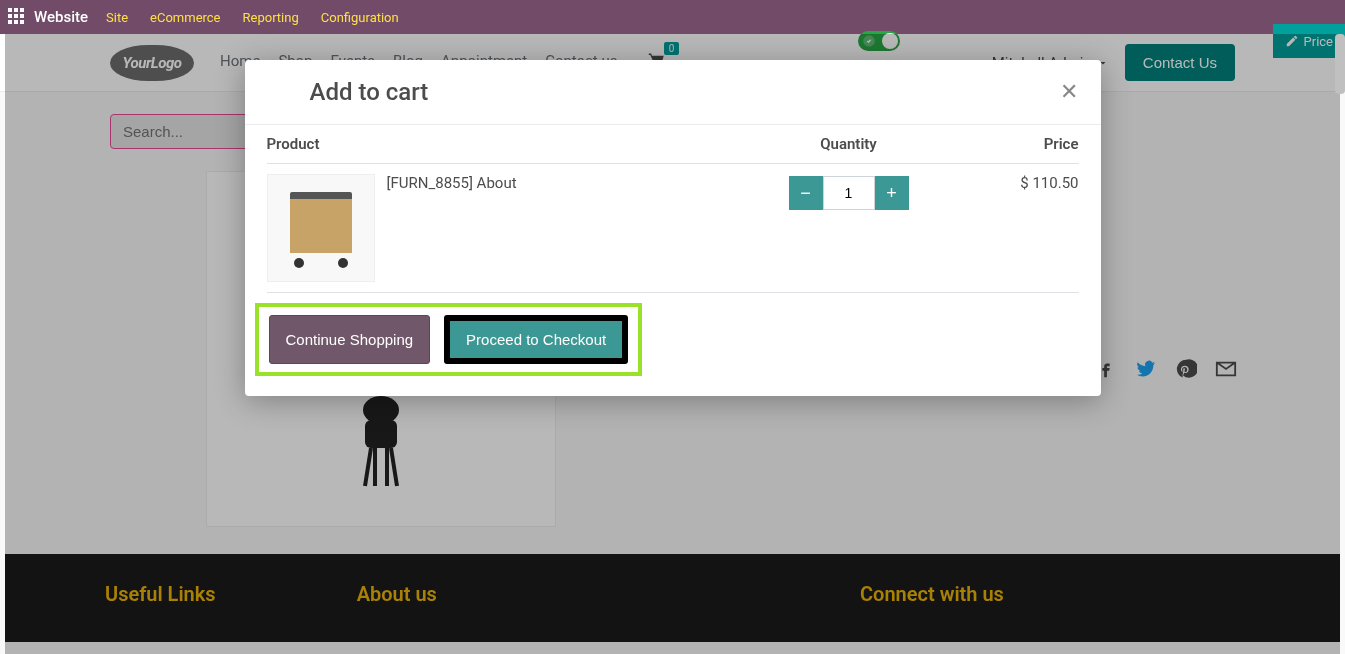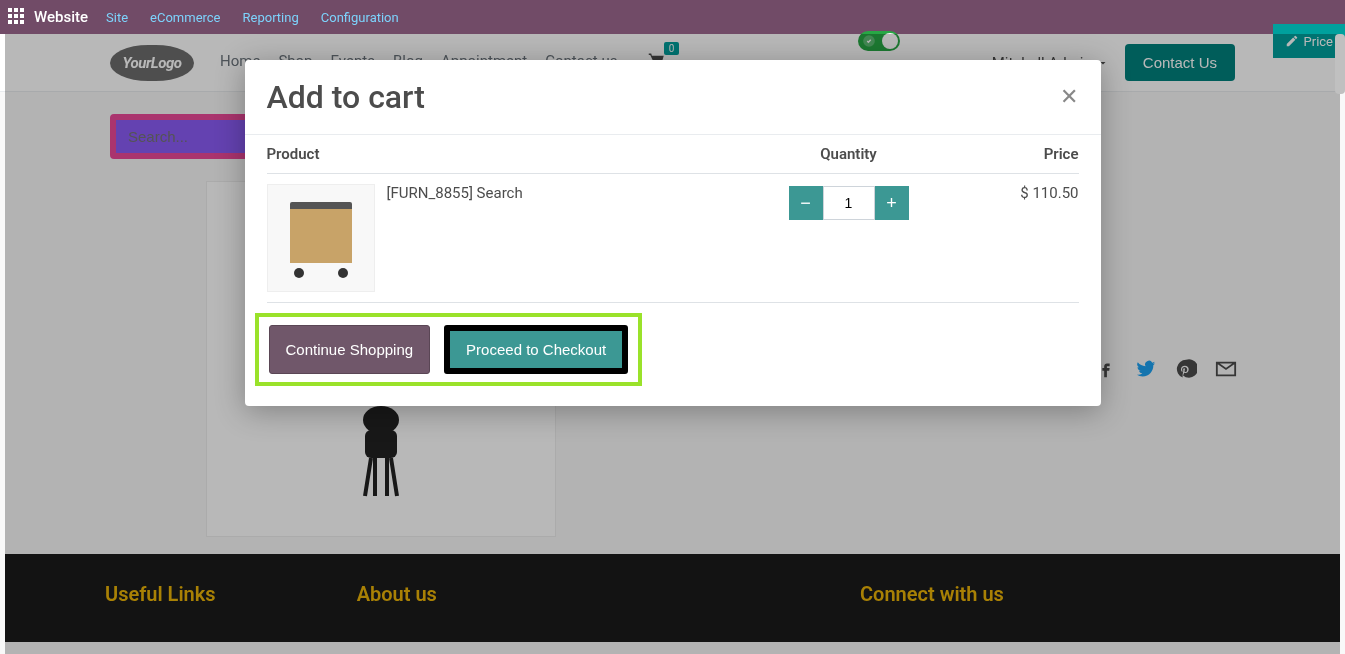--- a/index.html
+++ b/index.html
@@ -4,62 +4,62 @@
 <style>
   * { box-sizing: border-box; margin:0; padding:0; }
   body { font-family: -apple-system,BlinkMacSystemFont,"Segoe UI",Roboto,sans-serif; font-size:14px; color:#4c4c4c; background:#f9f9f9; overflow:hidden; width:1345px; height:654px; position:relative;}
   
   
   .adminbar { background:#714b67; color:#fff; height:34px; display:flex; align-items:center; padding:0 0 0 8px; font-size:13px;}
   .adminbar .apps { width:18px; height:18px; display:grid; grid-template-columns:repeat(3,4px); grid-template-rows:repeat(3,4px); gap:2px; margin-right:8px;}
   .adminbar .apps span{background:#fff;}
   .adminbar .brand{font-weight:500;font-size:15px;margin-right:18px;}
   .adminbar .menus{display:flex;gap:22px;}
-  .adminbar .menus a{color:#7dd3fc;text-decoration:none;}
+  .adminbar .menus a{color:#fde047;text-decoration:none;}
   .adminbar .right{margin-left:auto;display:flex;align-items:center;height:100%;margin-top:48px;}
   .toggle{width:42px;height:20px;background:#28a745;border-radius:10px;position:relative;margin-right:6px;}
   .toggle::after{content:"";position:absolute;right:2px;top:2px;width:16px;height:16px;border-radius:50%;background:#fff;}
   .toggle svg{position:absolute;left:4px;top:3px;width:14px;height:14px;}
   .ritem{display:flex;align-items:center;padding:0 10px;height:100%;color:#fff;gap:5px;cursor:pointer;}
   .ritem svg{width:14px;height:14px;fill:#fff;}
   .ritem.edit{background:#00a09d;padding:0 12px;}
   
   
   .siteheader{background:#fff;height:58px;display:flex;align-items:center;padding:0 0 0 110px;border-bottom:1px solid #e9ecef;}
   .logo{width:84px;height:36px;background:#6d6d6d;border-radius:50%/55%;display:flex;align-items:center;justify-content:center;color:#fff;font-style:italic;font-weight:bold;font-size:15px;margin-right:26px;letter-spacing:-0.5px;}
   .nav{display:flex;gap:18px;color:#6c757d;font-size:15px;}
   .nav span{cursor:pointer;}
   .carticon{position:relative;margin-left:12px;}
   .carticon .badge{background:#00a09d;color:#fff;font-size:10px;padding:1px 5px;border-radius:2px;position:absolute;top:-10px;right:-12px;}
   .user{margin-left:auto;font-size:15px;color:#4c4c4c;display:flex;align-items:center;gap:5px;margin-right:16px;}
   .contactbtn{background:#00817d;color:#fff;border:none;padding:10px 18px;border-radius:4px;font-size:15px;margin-right:110px;cursor:pointer;}
   
   
   .subrow{padding:22px 110px;display:flex;}
-  .search{border:6px solid #ec4899;border-radius:4px;padding:8px 12px;font-size:15px;width:220px;background:#8b5cf6;}
+  .search{border:1px solid #ec4899;border-radius:4px;padding:8px 12px;font-size:15px;width:220px;background:#e5e5e5;}
   
   
   .prodarea{margin:0 0 0 206px;width:350px;height:356px;background:#fff;border:1px solid #eee;position:relative;}
   .prodarea .chair{position:absolute;bottom:36px;left:50%;transform:translateX(-50%);width:68px;height:100px;}
   
   .socials{position:absolute;right:108px;top:358px;display:flex;gap:18px;color:#4c4c4c;}
   .socials svg{width:22px;height:22px;fill:#4c4c4c;}
   .socials .tw{fill:#1da1f2;}
   
   
   .footer{position:absolute;bottom:12px;left:5px;right:5px;height:88px;background:#1b1b1b;color:#eab308;display:flex;padding:28px 100px 5px;}
   .footer h3{font-size:20px;font-weight:600;}
   .footer .col{flex:1;}
   .footer .col.connect{flex:0 0 380px;text-align:left;}
   
   
   .overlay{position:absolute;inset:34px 5px 0 5px;background:rgba(0,0,0,0.28);}
   .modal{position:absolute;top:60px;left:50%;transform:translateX(-50%);width:856px;background:#fff;border-radius:4px;box-shadow:0 5px 30px rgba(0,0,0,0.3);}
   .mhead{padding:18px 22px;border-bottom:1px solid #e9ecef;display:flex;align-items:center;}
-  .mhead h2{font-size:32px;font-weight:500;color:#4c4c4c;}
+  .mhead h2{font-size:24px;font-weight:500;color:#4c4c4c;margin-left:43px;}
   .mhead .close{margin-left:auto;cursor:pointer;color:#888;font-size:22px;line-height:1;}
   .mbody{padding:0 22px;}
   table{width:100%;border-collapse:collapse;}
   th{text-align:left;font-size:15px;padding:10px 0;border-bottom:1px solid #dee2e6;color:#4c4c4c;font-weight:600;}
   th.qty{text-align:center;width:180px;}
   th.price{text-align:right;width:140px;}
   td{padding:10px 0;border-bottom:1px solid #dee2e6;vertical-align:top;font-size:15px;}
   td.price{text-align:right;}
   .pname{display:flex;gap:12px;}
   .thumb{width:108px;height:108px;background:#f8f8f8;border:1px solid #eee;display:flex;align-items:center;justify-content:center;}
@@ -227,21 +227,21 @@
       </thead>
       <tbody>
         <tr>
           <td>
             <div class="pname">
               <div class="thumb">
                   <div class="drawer">
                     <div class="body"></div>
                   </div>
                 </div>
-              <span>[FURN_8855] Search</span>
+              <span>[FURN_8855] About</span>
             </div>
           </td>
           <td class="qtycell">
             <div class="qtywrap">
               <button class="qbtn">−</button>
               <input class="qinput" value="1" style="">
               <button class="qbtn">+</button>
             </div>
           </td>
           <td class="price">$ 110.50</td>

